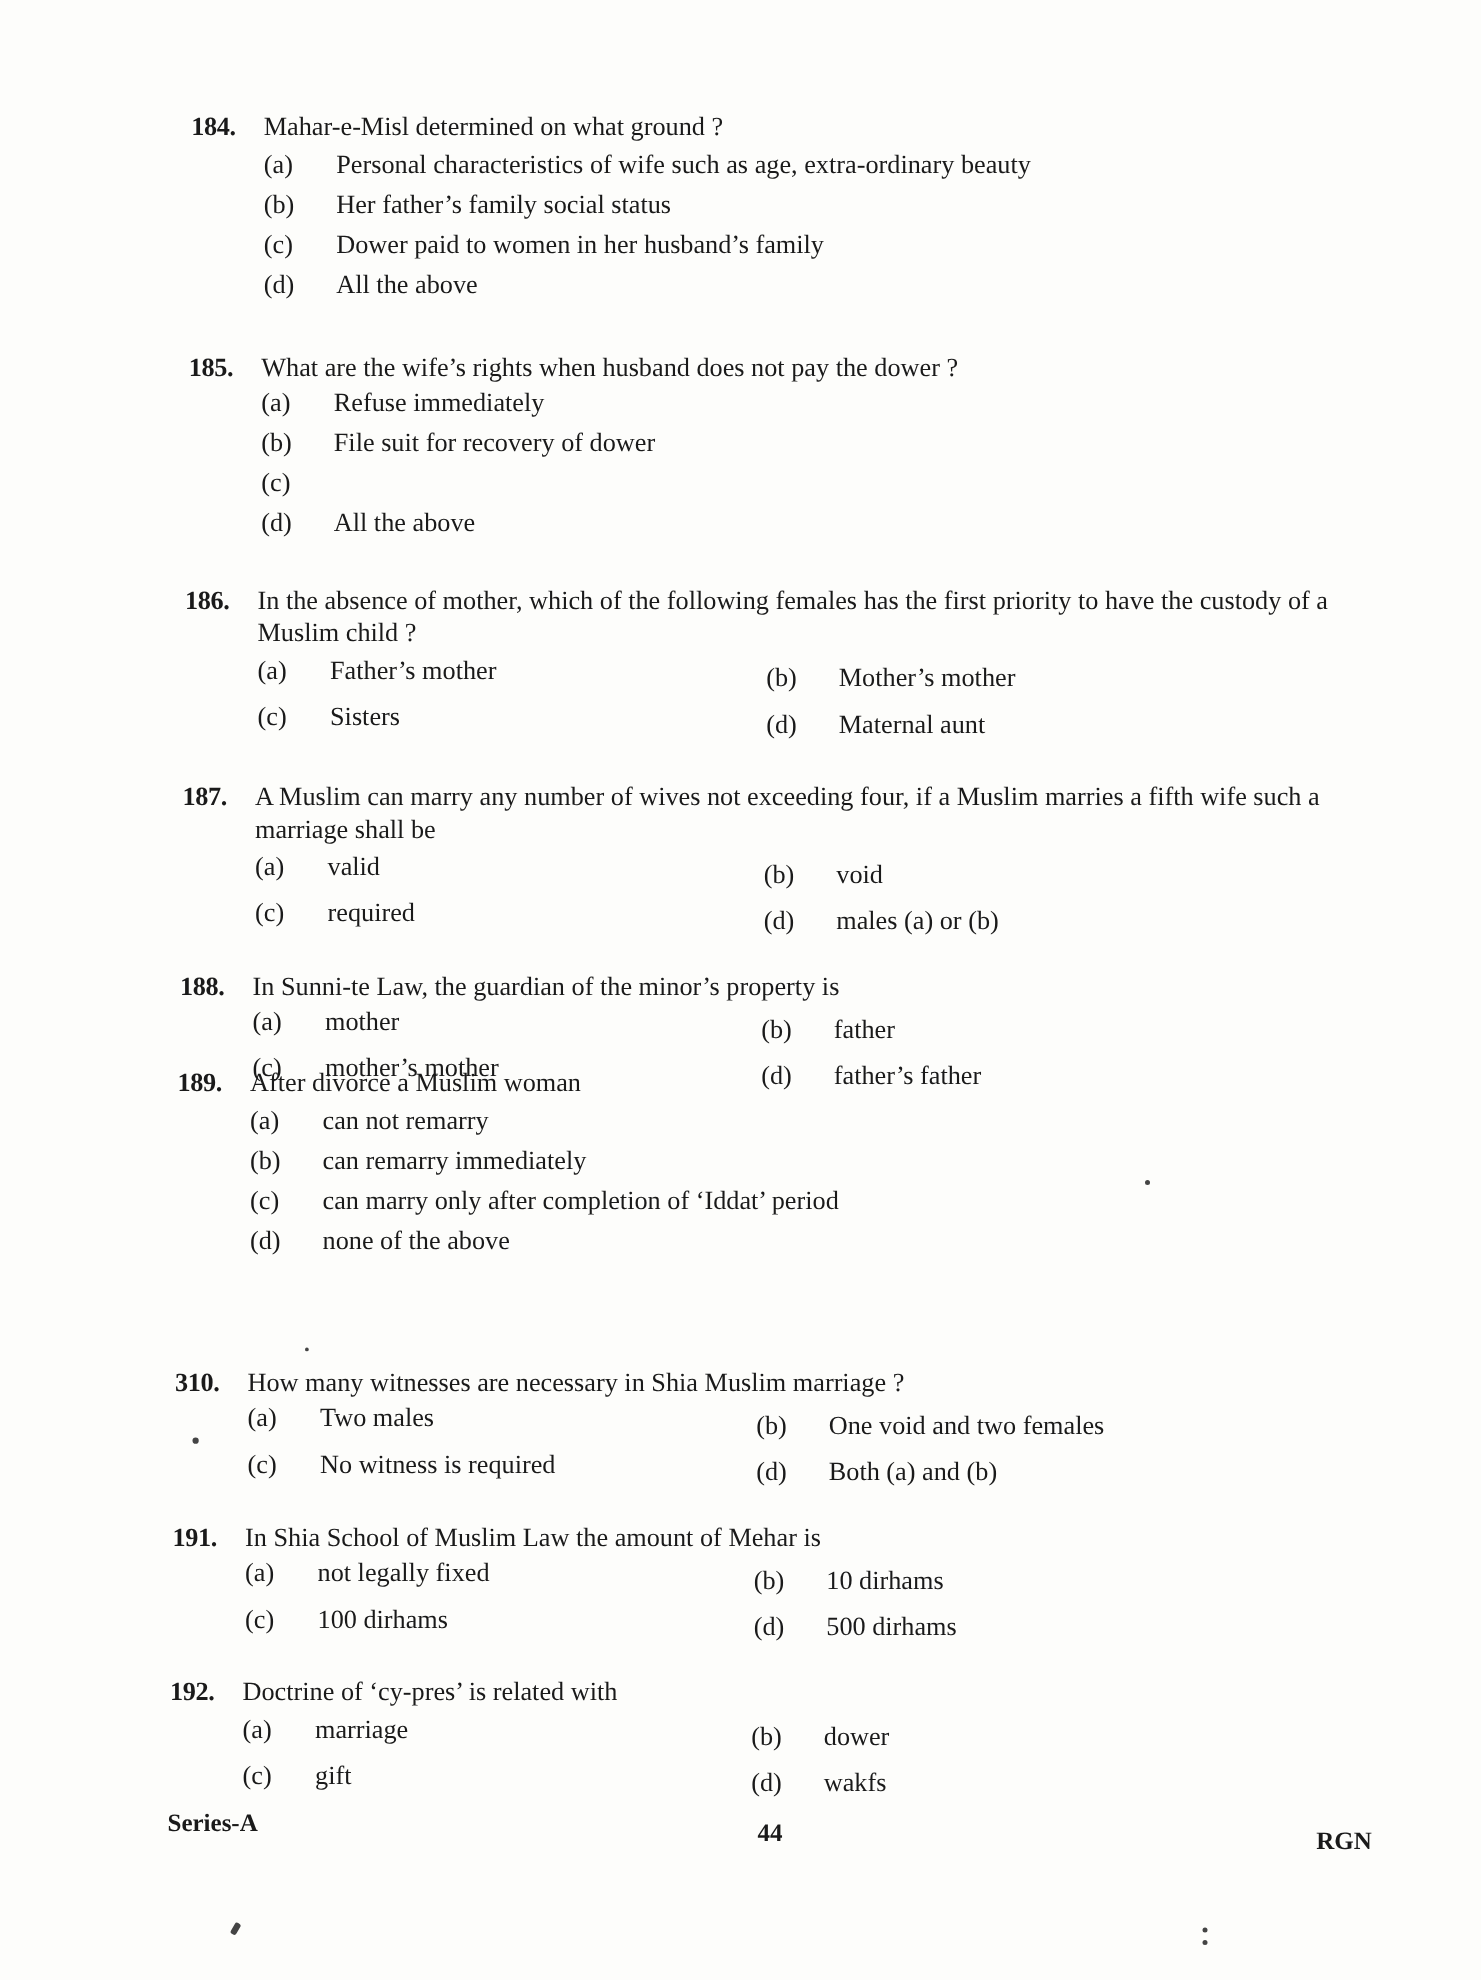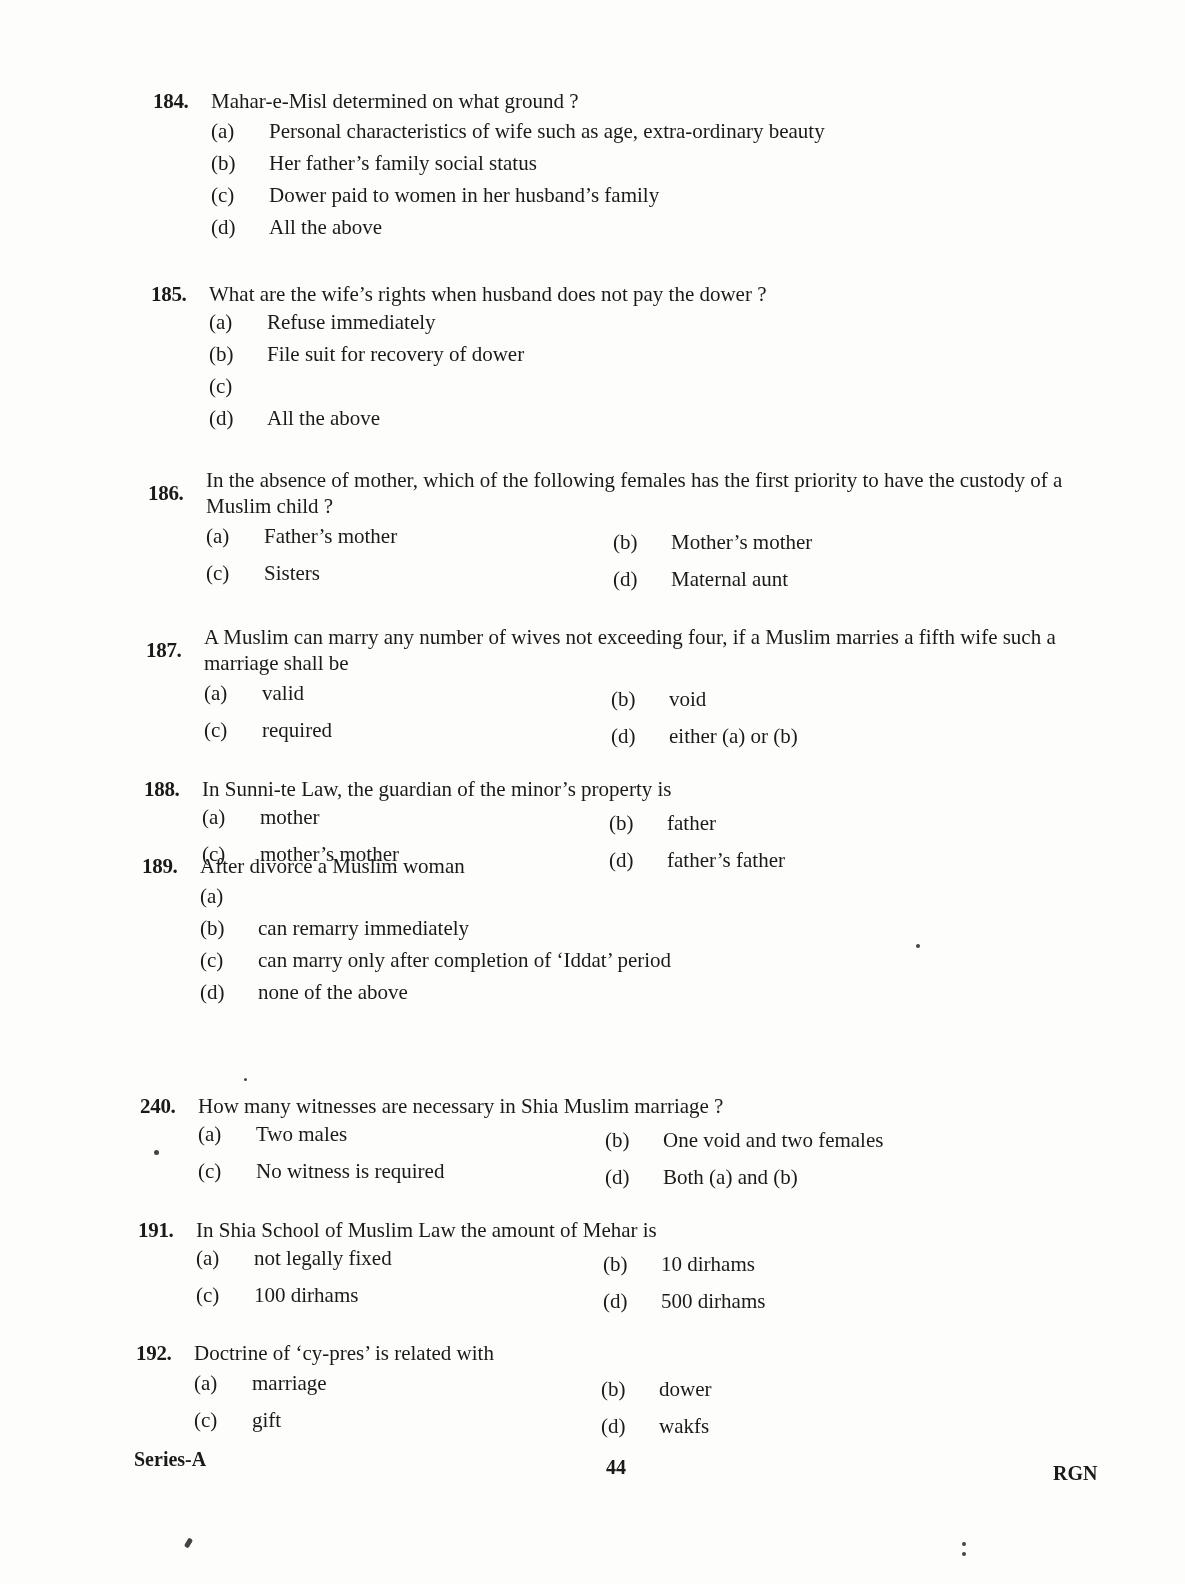--- a/index.html
+++ b/index.html
@@ -3,21 +3,21 @@
 <meta charset="utf-8">
 <style>
   html, body { margin: 0; padding: 0; background: #fdfdfb; }
   body {
     width: 1185px; height: 1584px; position: relative; overflow: hidden;
     font-family: "Liberation Serif", "DejaVu Serif", serif;
     color: #1a1a1a;
   }
   .page { position: absolute; left: 0; top: 0; width: 1185px; height: 1584px; }
   .q { position: absolute; font-size: 21px; line-height: 26px; }
-  .qhead { display: flex; align-items: center; }
+  .qhead { display: flex; align-items: flex-start; }
   .qnum { font-weight: bold; width: 58px; flex: 0 0 auto; letter-spacing: -0.3px; }
   .qtext { flex: 1 1 auto; }
   .opts { margin-left: 58px; }
   .opt { display: flex; align-items: baseline; height: 32px; }
   .olabel { width: 58px; flex: 0 0 auto; }
   .otext { flex: 1 1 auto; }
   .grid2 { display: grid; grid-template-columns: 407px 1fr; margin-left: 58px; }
   .grid2 .opt { height: 31px; }
   .footer { position: absolute; font-size: 20px; font-weight: bold; }
   .speck { position: absolute; width: 3px; height: 3px; border-radius: 50%; background: #444; }
@@ -114,21 +114,21 @@
       <div class="opt" style="margin-top:6px;">
           <span class="olabel">(b)</span>
           <span class="otext">void</span>
         </div>
       <div class="opt">
           <span class="olabel">(c)</span>
           <span class="otext">required</span>
         </div>
       <div class="opt" style="margin-top:6px;">
           <span class="olabel">(d)</span>
-          <span class="otext">either (a) or (b)</span>
+          <span class="otext">males (a) or (b)</span>
         </div>
     </div>
   </div>
 
   <div class="q" style="left:144px; top:776px; width:800px;">
     <div class="qhead">
       <span class="qnum">188.</span>
       <span class="qtext">In Sunni-te Law, the guardian of the minor’s property is</span>
     </div>
     <div class="grid2" style="margin-top:2px;">
@@ -152,39 +152,40 @@
   </div>
 
   <div class="q" style="left:142px; top:853px; width:800px;">
     <div class="qhead">
       <span class="qnum">189.</span>
       <span class="qtext">After divorce a Muslim woman</span>
     </div>
     <div class="opts" style="margin-top:4px;">
       <div class="opt">
           <span class="olabel">(a)</span>
+          <span class="otext">can not remarry</span>
         </div>
       <div class="opt">
           <span class="olabel">(b)</span>
           <span class="otext">can remarry immediately</span>
         </div>
       <div class="opt">
           <span class="olabel">(c)</span>
           <span class="otext">can marry only after completion of ‘Iddat’ period</span>
         </div>
       <div class="opt">
           <span class="olabel">(d)</span>
           <span class="otext">none of the above</span>
         </div>
     </div>
   </div>
 
   <div class="q" style="left:140px; top:1093px; width:820px;">
     <div class="qhead">
-      <span class="qnum">240.</span>
+      <span class="qnum">310.</span>
       <span class="qtext">How many witnesses are necessary in Shia Muslim marriage ?</span>
     </div>
     <div class="grid2" style="margin-top:2px;">
       <div class="opt">
           <span class="olabel">(a)</span>
           <span class="otext">Two males</span>
         </div>
       <div class="opt" style="margin-top:6px;">
           <span class="olabel">(b)</span>
           <span class="otext">One void and two females</span>

